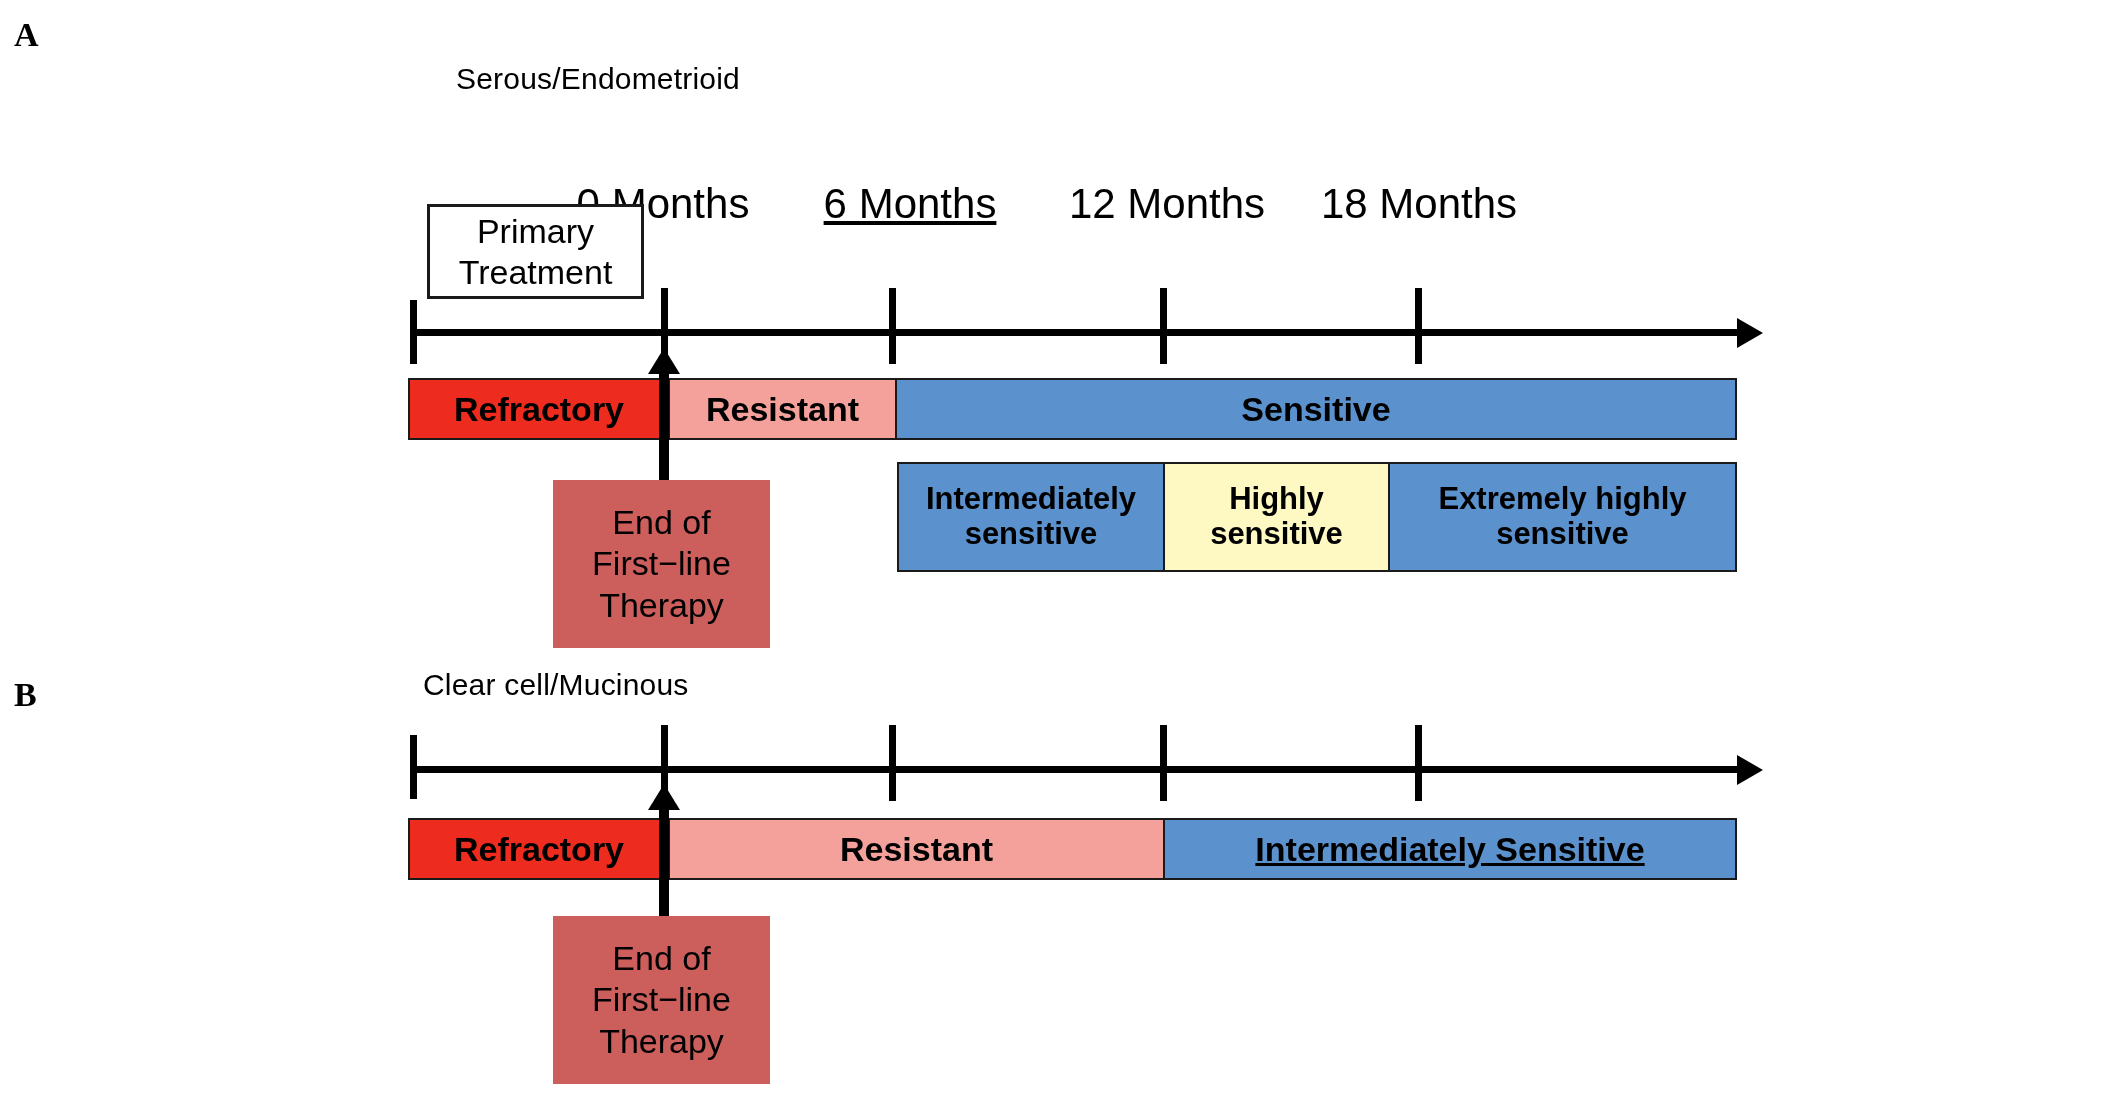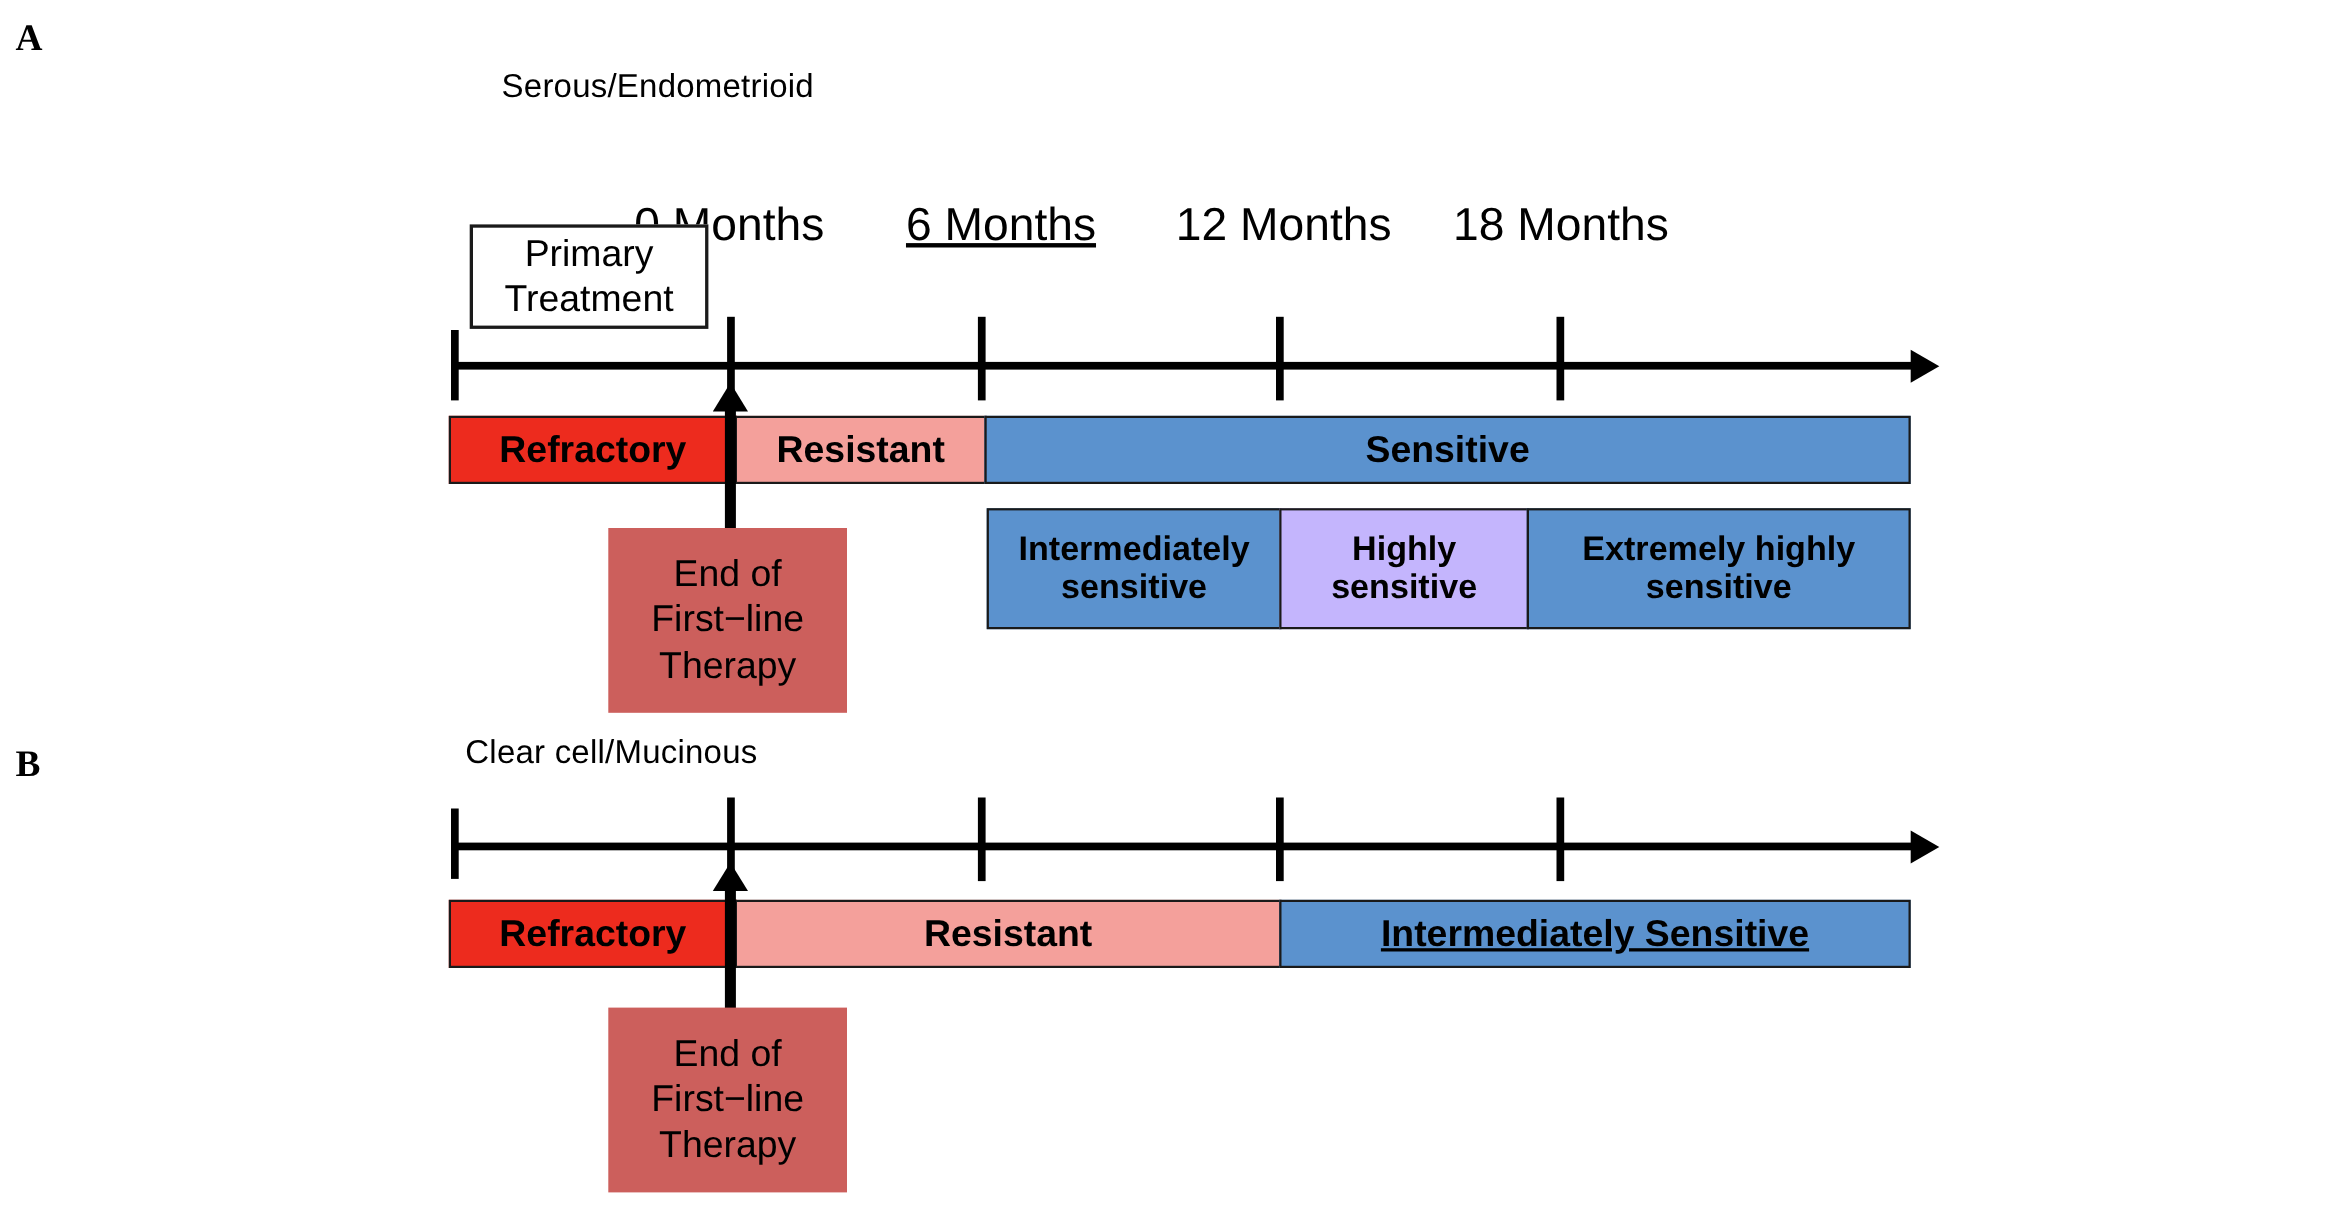--- a/index.html
+++ b/index.html
@@ -166,21 +166,21 @@
   <div class="bar lvl1" style="left:408px; top:378px; width:262px; height:62px; background:#ED2B1E;">Refractory</div>
   <div class="bar lvl1" style="left:668px; top:378px; width:229px; height:62px; background:#F4A09B;">Resistant</div>
   <div class="bar lvl1" style="left:895px; top:378px; width:842px; height:62px; background:#5B92CE;">Sensitive</div>
 
   <div class="bar lvl2" style="left:897px; top:462px; width:268px; height:110px; background:#5B92CE;">
     <div>
       <span>Intermediately</span><br>
       <span>sensitive</span>
     </div>
   </div>
-  <div class="bar lvl2" style="left:1163px; top:462px; width:227px; height:110px; background:#c4b5fd;">
+  <div class="bar lvl2" style="left:1163px; top:462px; width:227px; height:110px; background:#fef9c3;">
     <div>
       <span>Highly</span><br>
       <span>sensitive</span>
     </div>
   </div>
   <div class="bar lvl2" style="left:1388px; top:462px; width:349px; height:110px; background:#5B92CE;">
     <div>
       <span>Extremely highly</span><br>
       <span>sensitive</span>
     </div>

